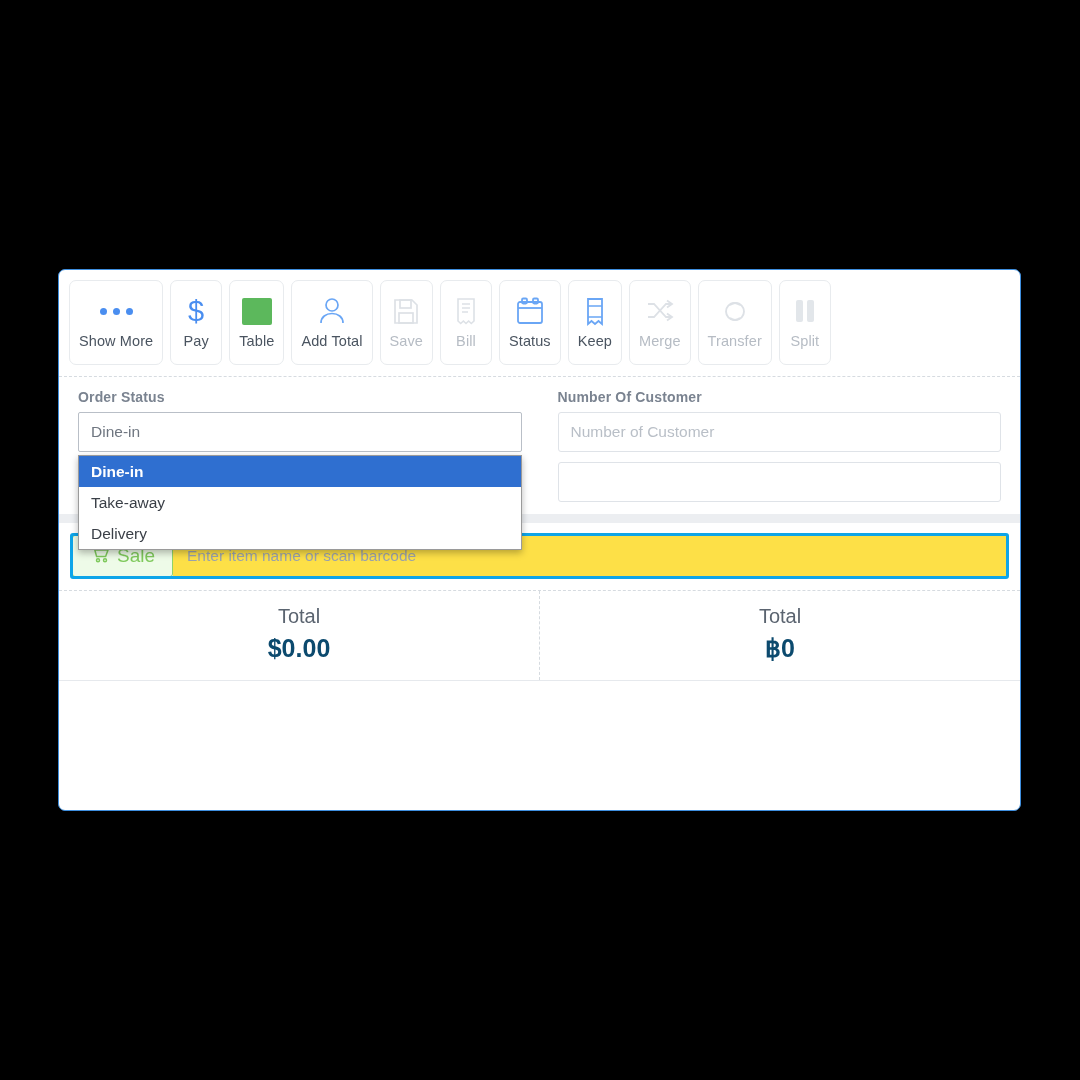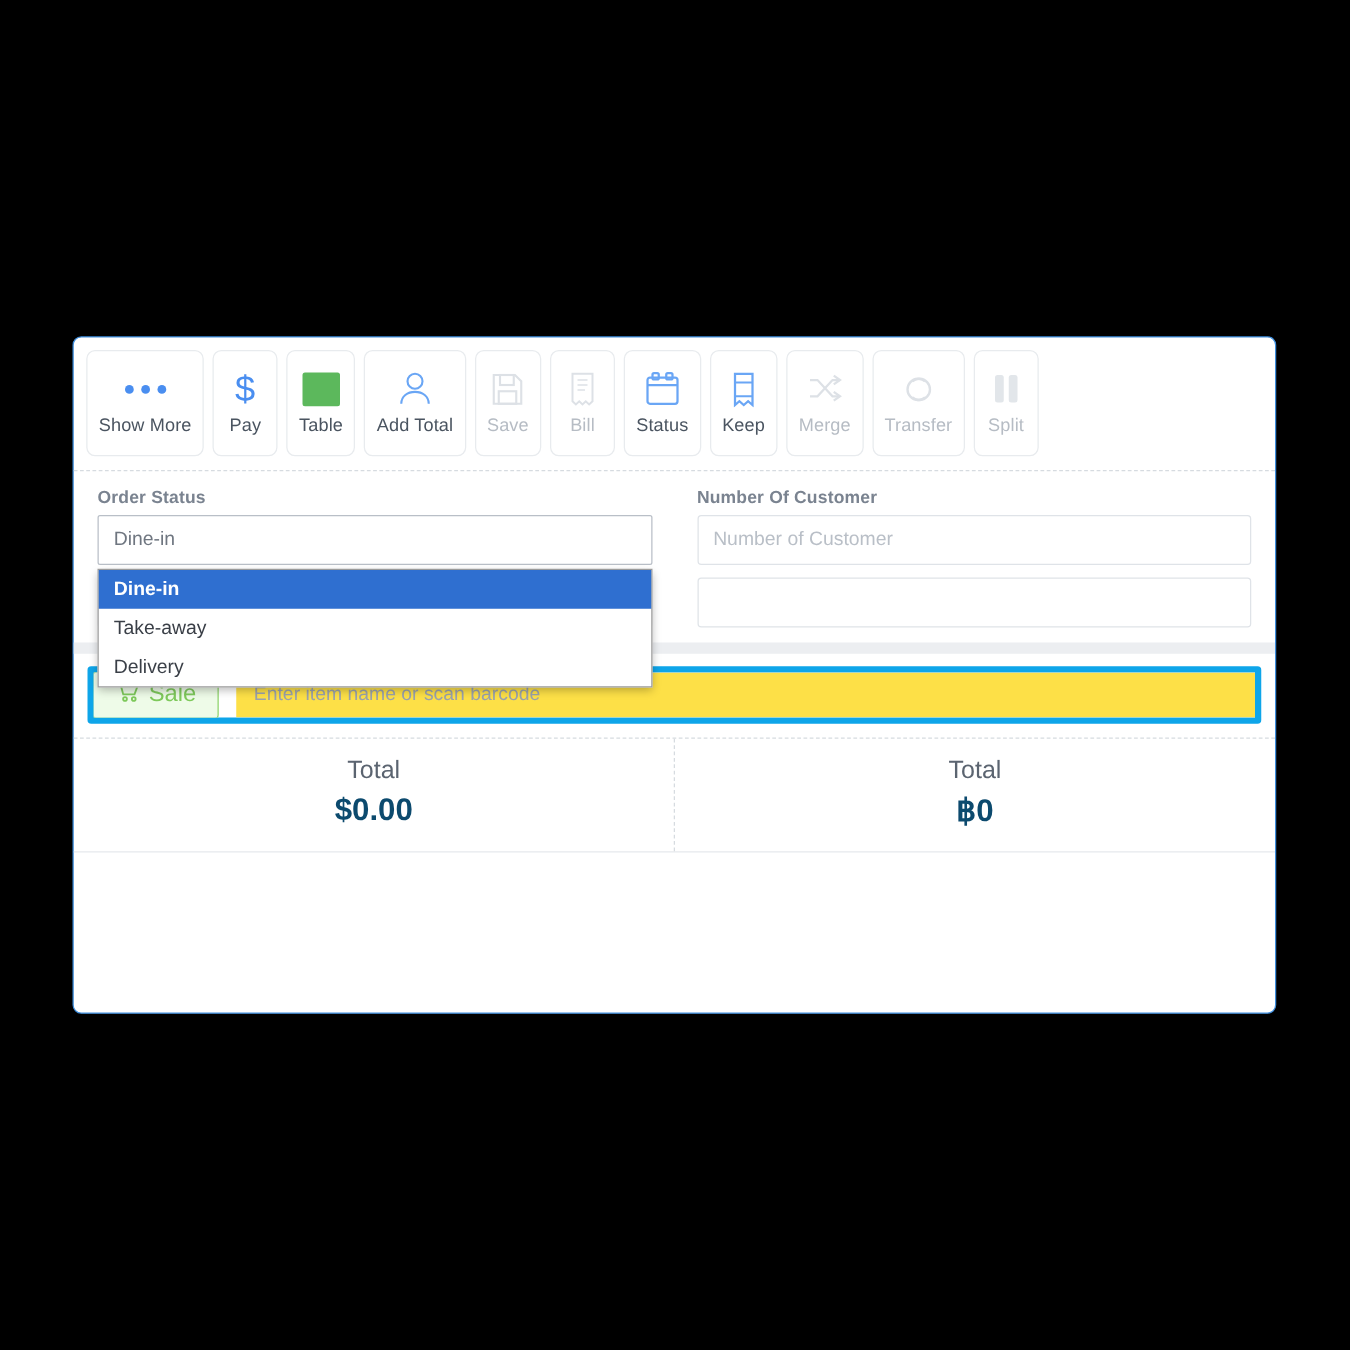--- a/index.html
+++ b/index.html
@@ -118,25 +118,24 @@
   }
   .opt.selected { background: #2f6fd0; color: #ffffff; font-weight: bold; }
 
   
   .band { height: 9px; background: #eceef1; margin-top: 12px; }
 
   
   .sale-row {
     display: flex;
     margin: 10px 11px 0 11px;
-    border: 5px solid #0ea5e9;
+    border: 3px solid #0ea5e9;
     border-radius: 3px;
     height: 46px;
     overflow: hidden;
-    gap: 14px;
   }
   .sale-btn {
     display: flex; align-items: center; gap: 7px;
     padding: 0 17px;
     background: #eefbe8;
     border: 1px solid #8dd36a;
     border-radius: 3px;
     color: #7ec95b;
     font-size: 19px;
     cursor: pointer;

